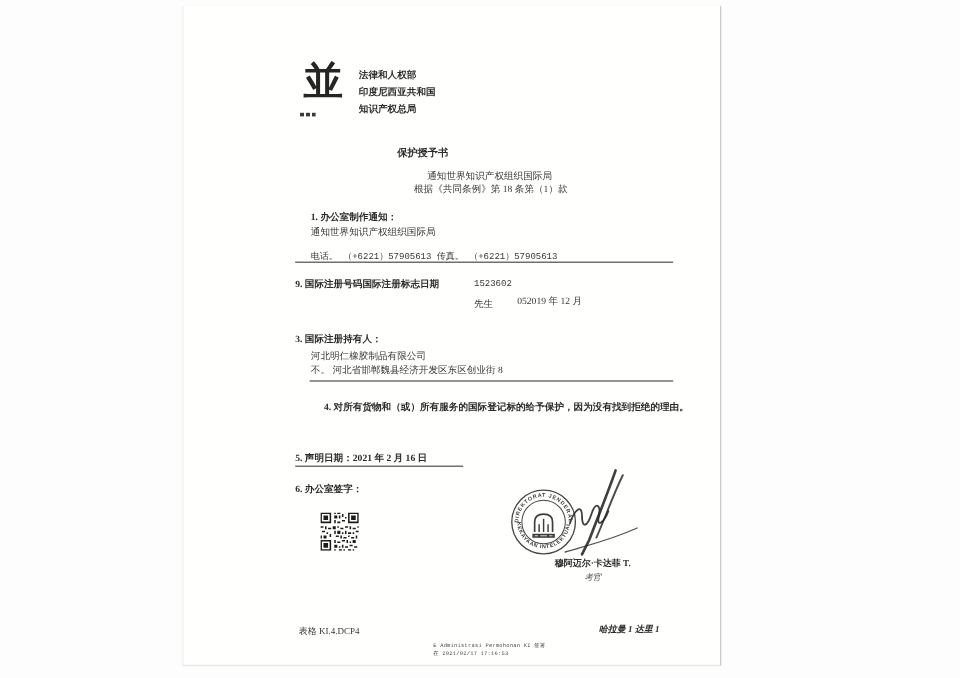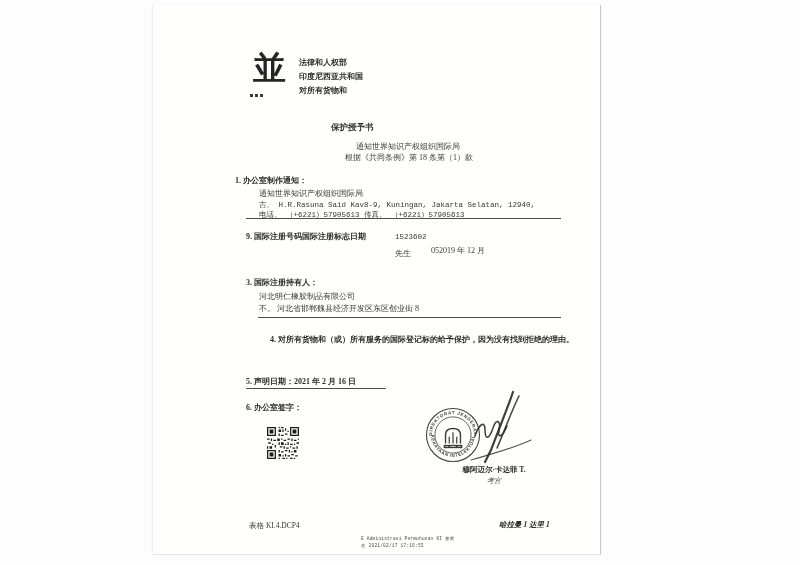--- a/index.html
+++ b/index.html
@@ -35,29 +35,28 @@
 </head>
 <body>
 
 <div class="page">
 
   <div class="abs logo-glyph" style="left:100px;top:47px;">並</div>
   <div class="abs logo-caption" style="left:97px;top:89px;"></div>
 
   <div class="abs t b" style="left:146px;top:53px;">法律和人权部</div>
   <div class="abs t b" style="left:146px;top:67px;">印度尼西亚共和国</div>
-  <div class="abs t b" style="left:146px;top:81px;">对所有货物和</div>
+  <div class="abs t b" style="left:146px;top:81px;">知识产权总局</div>
 
   <div class="abs t b" style="left:178px;top:117px;font-size:8.5px;">保护授予书</div>
   <div class="abs t" style="left:203px;top:137px;">通知世界知识产权组织国际局</div>
   <div class="abs t" style="left:192px;top:148px;">根据《共同条例》第 18 条第（1）款</div>
 
-  <div class="abs t b" style="left:82px;top:171px;">1. 办公室制作通知：</div>
+  <div class="abs t b" style="left:106px;top:171px;">1. 办公室制作通知：</div>
   <div class="abs t" style="left:106px;top:184px;">通知世界知识产权组织国际局</div>
-  <div class="abs t mono" style="left:106px;top:195px;">吉。 H.R.Rasuna Said Kav8-9, Kuningan, Jakarta Selatan, 12940,</div>
   <div class="abs t mono" style="left:106px;top:205px;">电话。 （+6221）57905613 传真。 （+6221）57905613</div>
   <div class="rule" style="left:93px;top:213px;width:315px;"></div>
 
   <div class="abs t b" style="left:93px;top:227px;">9. 国际注册号码国际注册标志日期</div>
   <div class="abs t mono" style="left:242px;top:227px;">1523602</div>
   <div class="abs t" style="left:242px;top:241px;margin-left:36px;">052019 年 12 月</div>
   <div class="abs t" style="left:242px;top:244px;">先生</div>
 
   <div class="abs t b" style="left:93px;top:273px;">3. 国际注册持有人：</div>
   <div class="abs t" style="left:106px;top:287px;">河北明仁橡胶制品有限公司</div>

